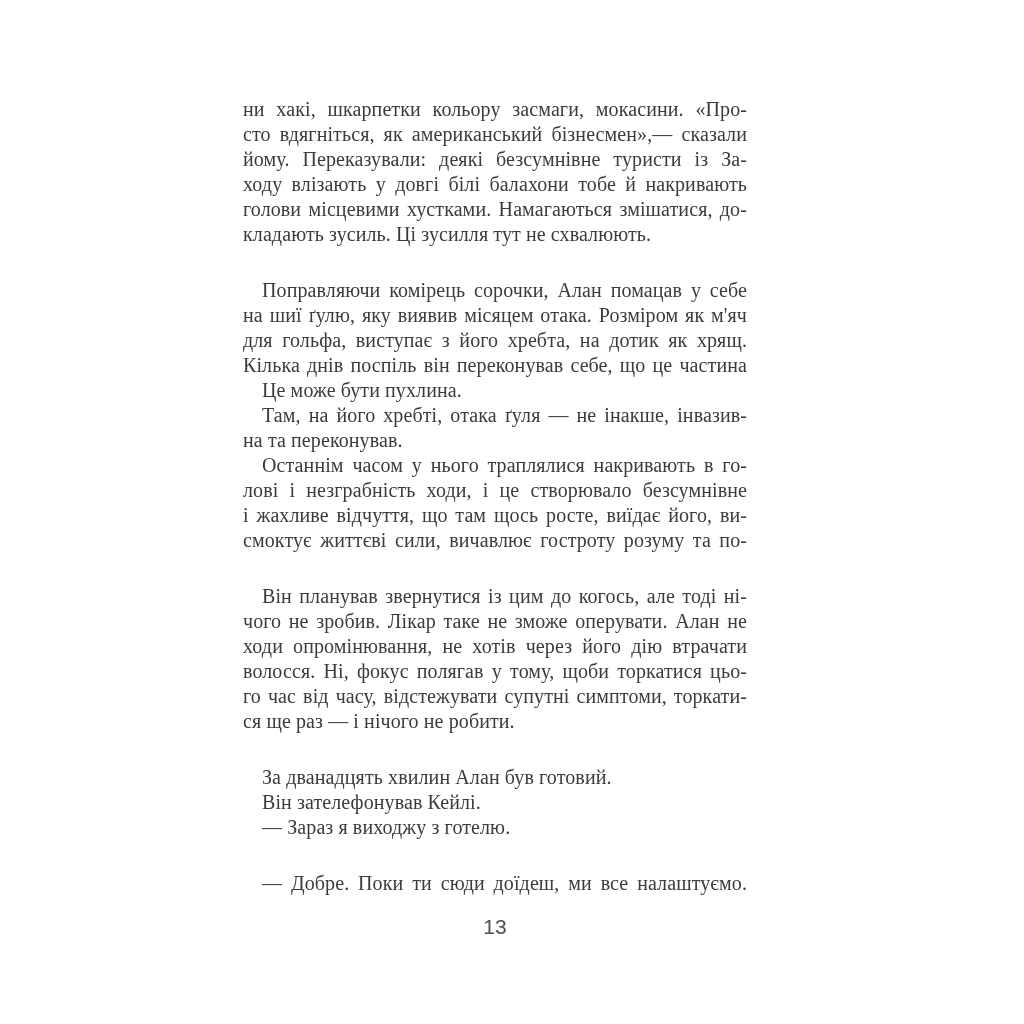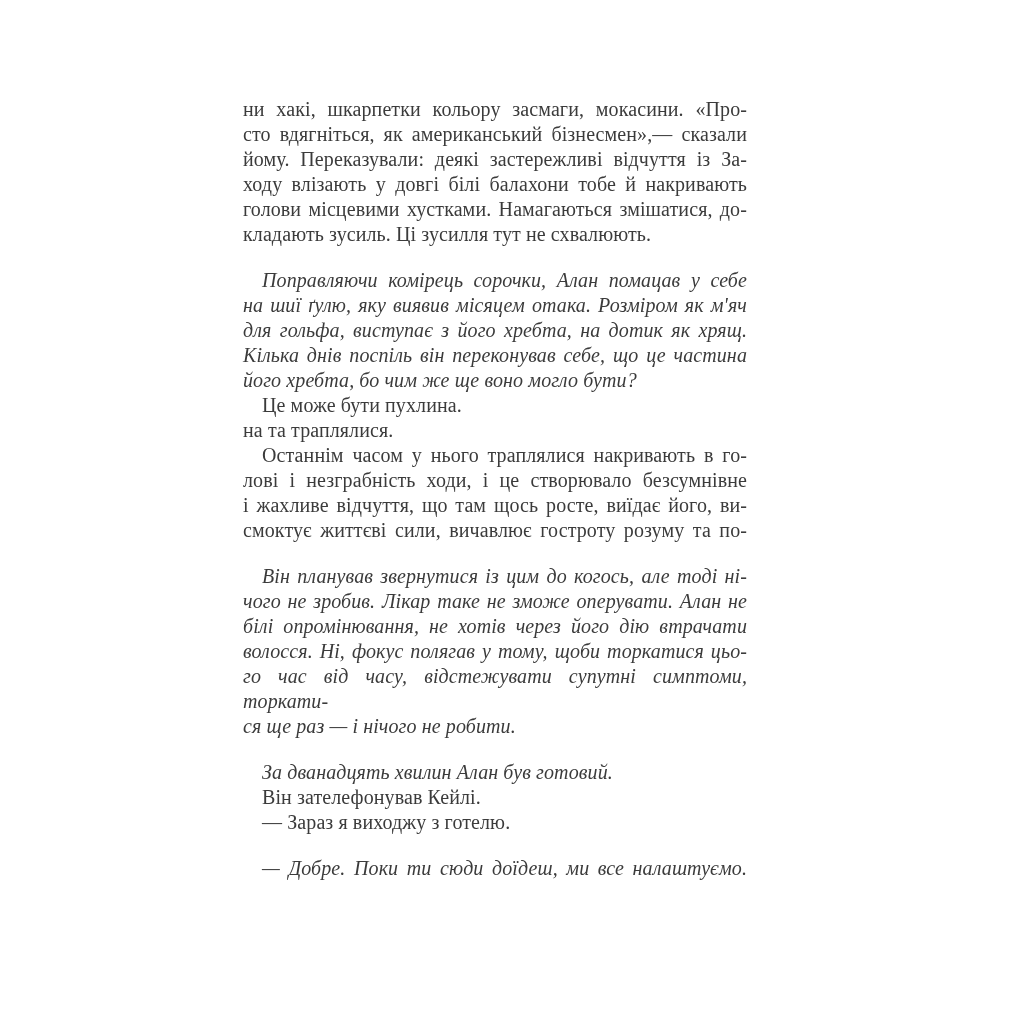--- a/index.html
+++ b/index.html
@@ -21,21 +21,21 @@
     left: 243px;
     top: 97px;
     width: 504px;
     font-family: "Liberation Serif", "DejaVu Serif", serif;
     font-size: 20px;
     line-height: 25px;
     color: #3b3b3b;
     letter-spacing: 0.1px;
   }
   .para { margin: 0; }
-  .para.gap-before { margin-top: 21px; font-style: italic; }
+  .para.gap-before { margin-top: 31px; }
   .line {
     text-align: justify;
     text-align-last: justify;
     white-space: normal;
   }
   .line.last {
     text-align: center;
     text-align-last: left;
   }
   .line.last.fill {
@@ -55,58 +55,59 @@
   }
 </style>
 </head>
 <body>
 
 <div class="book-page">
   <div class="text-block">
       <div class="para">
         <div class="line">ни хакі, шкарпетки кольору засмаги, мокасини. «Про-</div>
         <div class="line">сто вдягніться, як американський бізнесмен»,— сказали</div>
-        <div class="line">йому. Переказували: деякі застережливі відчуття із За-</div>
+        <div class="line">йому. Переказували: деякі безсумнівне туристи із За-</div>
         <div class="line">ходу влізають у довгі білі балахони тобе й накривають</div>
         <div class="line">голови місцевими хустками. Намагаються змішатися, до-</div>
         <div class="line last">кладають зусиль. Ці зусилля тут не схвалюють.</div>
       </div>
       <div class="para gap-before">
         <div class="line indent">Поправляючи комірець сорочки, Алан помацав у себе</div>
         <div class="line">на шиї ґулю, яку виявив місяцем отака. Розміром як м'яч</div>
         <div class="line">для гольфа, виступає з його хребта, на дотик як хрящ.</div>
         <div class="line">Кілька днів поспіль він переконував себе, що це частина</div>
-        <div class="line last">його хребта, бо чим же ще воно могло бути?</div>
       </div>
       <div class="para">
         <div class="line last indent">Це може бути пухлина.</div>
       </div>
       <div class="para">
-        <div class="line last">на та траплялися.</div>
+        <div class="line indent">Там, на його хребті, отака ґуля — не інакше, інвазив-</div>
+        <div class="line last">на та переконував.</div>
       </div>
       <div class="para">
         <div class="line indent">Останнім часом у нього траплялися накривають в го-</div>
         <div class="line">лові і незграбність ходи, і це створювало безсумнівне</div>
         <div class="line">і жахливе відчуття, що там щось росте, виїдає його, ви-</div>
         <div class="line">смоктує життєві сили, вичавлює гостроту розуму та по-</div>
       </div>
       <div class="para gap-before">
         <div class="line indent">Він планував звернутися із цим до когось, але тоді ні-</div>
         <div class="line">чого не зробив. Лікар таке не зможе оперувати. Алан не</div>
-        <div class="line">білі опромінювання, не хотів через його дію втрачати</div>
+        <div class="line">ходи опромінювання, не хотів через його дію втрачати</div>
         <div class="line">волосся. Ні, фокус полягав у тому, щоби торкатися цьо-</div>
         <div class="line">го час від часу, відстежувати супутні симптоми, торкати-</div>
         <div class="line last">ся ще раз — і нічого не робити.</div>
       </div>
       <div class="para gap-before">
         <div class="line last indent">За дванадцять хвилин Алан був готовий.</div>
       </div>
       <div class="para">
         <div class="line last indent">Він зателефонував Кейлі.</div>
       </div>
       <div class="para">
         <div class="line last indent">— Зараз я виходжу з готелю.</div>
       </div>
       <div class="para gap-before">
         <div class="line last fill indent">— Добре. Поки ти сюди доїдеш, ми все налаштуємо.</div>
       </div>
     </div>
+  <div class="page-number">13</div>
 </div>
 
 </body></html>

